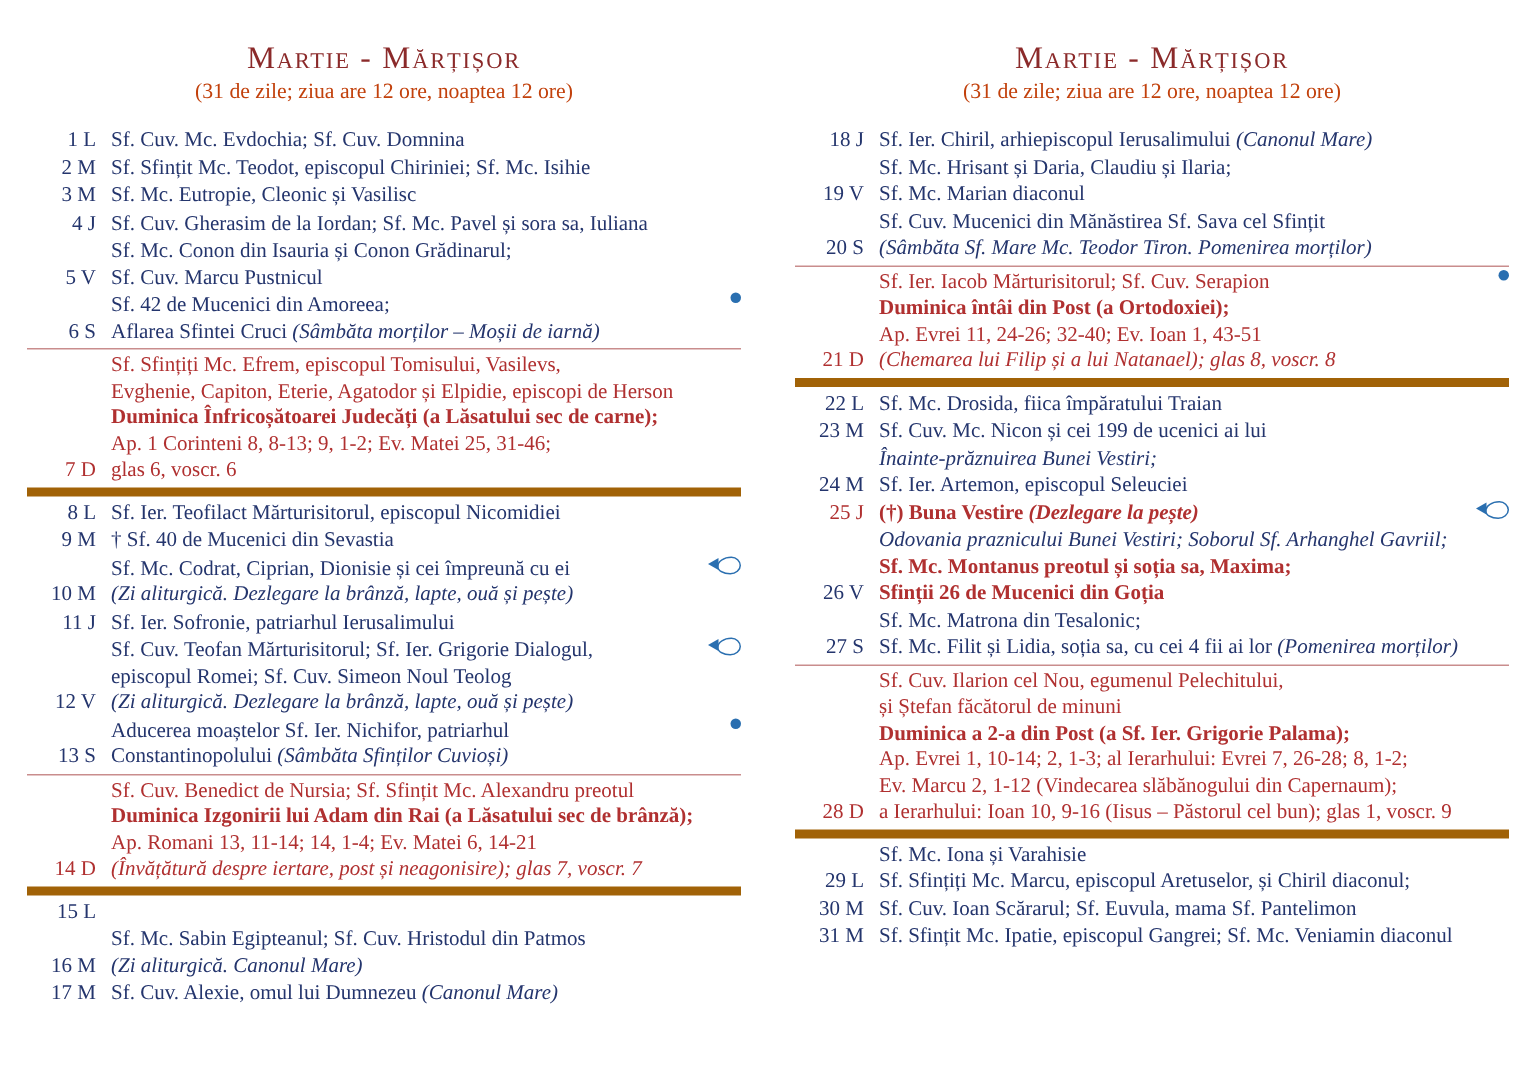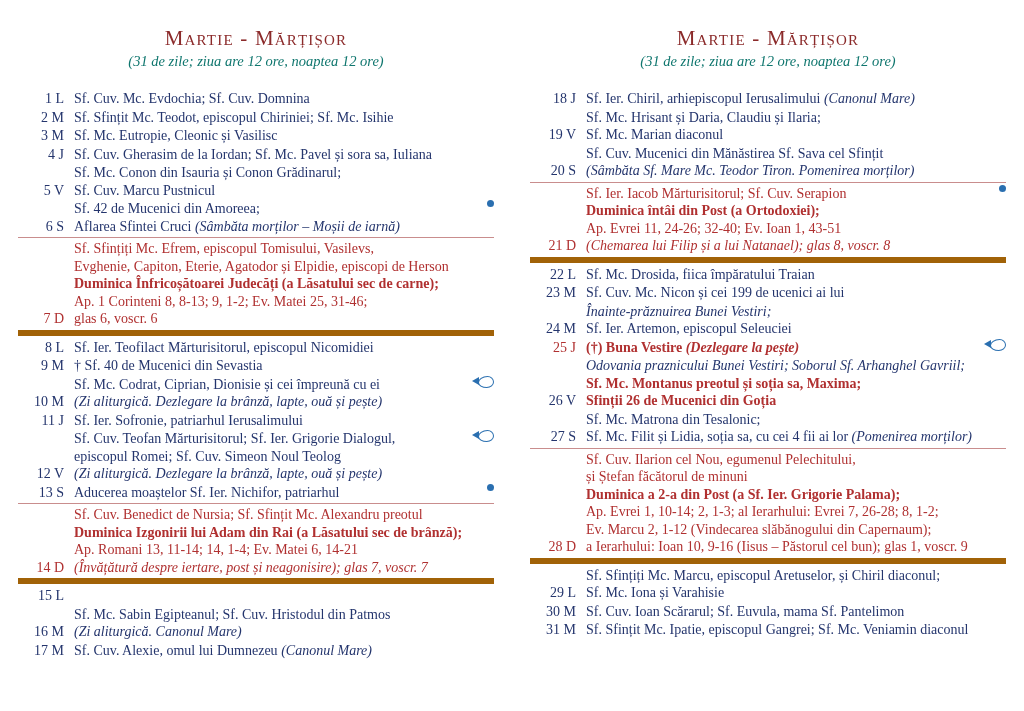--- a/index.html
+++ b/index.html
@@ -36,24 +36,23 @@
     font-variant: small-caps;
     font-size: 21px;
     letter-spacing: 1.2px;
     color: #8b2a2a;
     font-family: "Liberation Serif", serif;
     margin: 8px 0 2px 0;
     white-space: nowrap;
   }
   .col-subtitle {
     text-align: center;
-    font-style: italic;
     font-size: 14.5px;
-    color: #0f766e;
-    margin-bottom: 19px;
+    color: #c2410c;
+    margin-bottom: 14px;
   }
 
   .entries {
     position: relative;
   }
   .entry {
     display: flex;
     align-items: flex-end;
     margin-bottom: 0px;
     padding-top: 1px;
@@ -220,20 +219,21 @@
             <div class="line">Sf. Cuv. Teofan Mărturisitorul; Sf. Ier. Grigorie Dialogul,</div>
             <div class="line">episcopul Romei; Sf. Cuv. Simeon Noul Teolog</div>
             <div class="line italic">(Zi aliturgică. Dezlegare la brânză, lapte, ouă și pește)</div>
           </div>
         </div>
         <div class="entry">
           <div class="daycell">13 S</div>
           <div class="lines">
             <span class="dot" style="float: right; margin-left: 6px;"></span>
             <div class="line">Aducerea moaștelor Sf. Ier. Nichifor, patriarhul</div>
+            <div class="line"><span>Constantinopolului </span><span class="i">(Sâmbăta Sfinților Cuvioși)</span></div>
           </div>
         </div>
         <div class="entry sunday">
           <div class="daycell">14 D</div>
           <div class="lines">
             <div class="line red">Sf. Cuv. Benedict de Nursia; Sf. Sfințit Mc. Alexandru preotul</div>
             <div class="line red bold">Duminica Izgonirii lui Adam din Rai (a Lăsatului sec de brânză);</div>
             <div class="line red">Ap. Romani 13, 11-14; 14, 1-4; Ev. Matei 6, 14-21</div>
             <div class="line red italic">(Învățătură despre iertare, post și neagonisire); glas 7, voscr. 7</div>
           </div>
@@ -339,22 +339,22 @@
             <div class="line red">și Ștefan făcătorul de minuni</div>
             <div class="line red bold">Duminica a 2-a din Post (a Sf. Ier. Grigorie Palama);</div>
             <div class="line red">Ap. Evrei 1, 10-14; 2, 1-3; al Ierarhului: Evrei 7, 26-28; 8, 1-2;</div>
             <div class="line red">Ev. Marcu 2, 1-12 (Vindecarea slăbănogului din Capernaum);</div>
             <div class="line red">a Ierarhului: Ioan 10, 9-16 (Iisus – Păstorul cel bun); glas 1, voscr. 9</div>
           </div>
         </div>
         <div class="entry">
           <div class="daycell">29 L</div>
           <div class="lines">
+            <div class="line">Sf. Mc. Iona și Varahisie</div>
             <div class="line">Sf. Sfințiți Mc. Marcu, episcopul Aretuselor, și Chiril diaconul;</div>
-            <div class="line">Sf. Mc. Iona și Varahisie</div>
           </div>
         </div>
         <div class="entry">
           <div class="daycell">30 M</div>
           <div class="lines">
             <div class="line">Sf. Cuv. Ioan Scărarul; Sf. Euvula, mama Sf. Pantelimon</div>
           </div>
         </div>
         <div class="entry">
           <div class="daycell">31 M</div>

